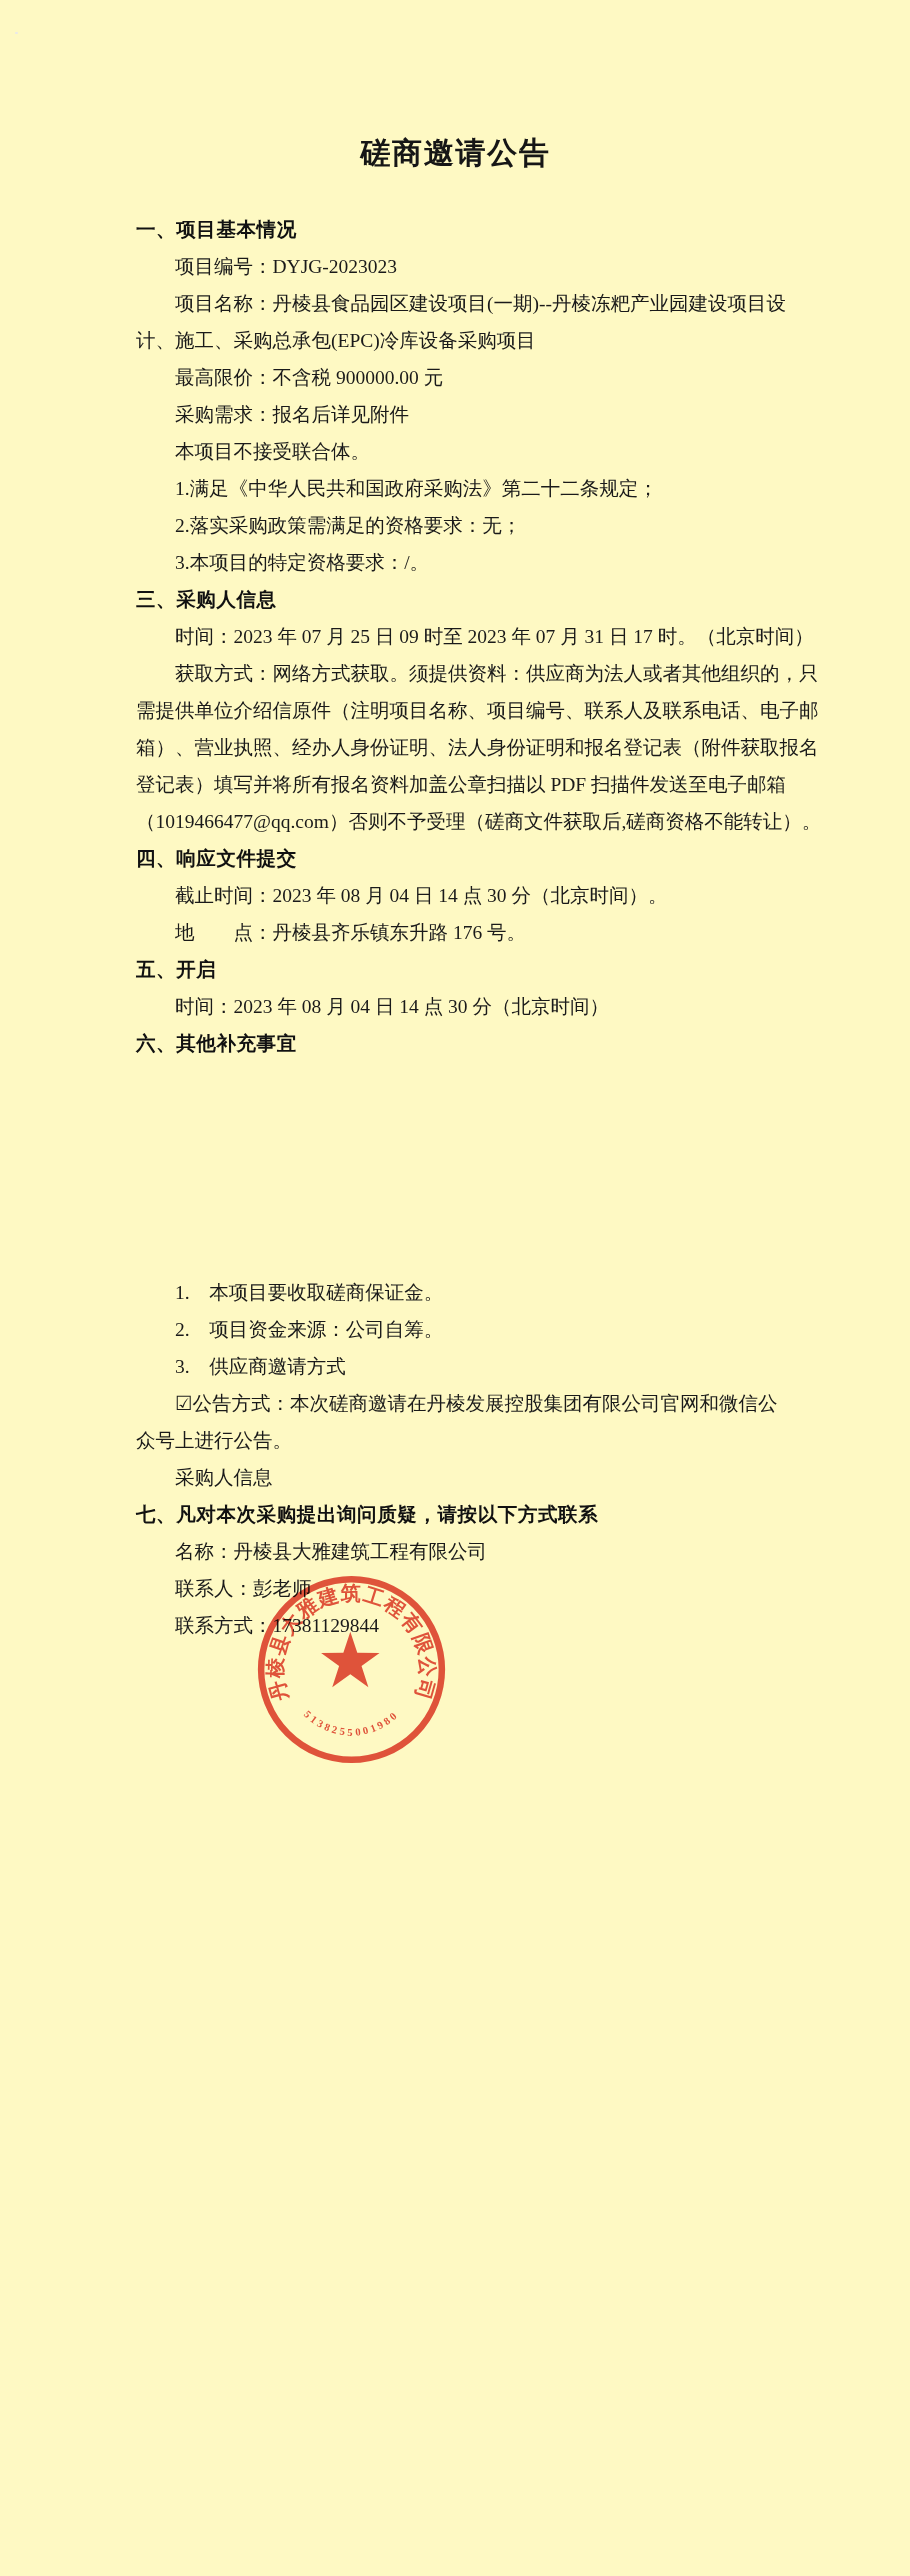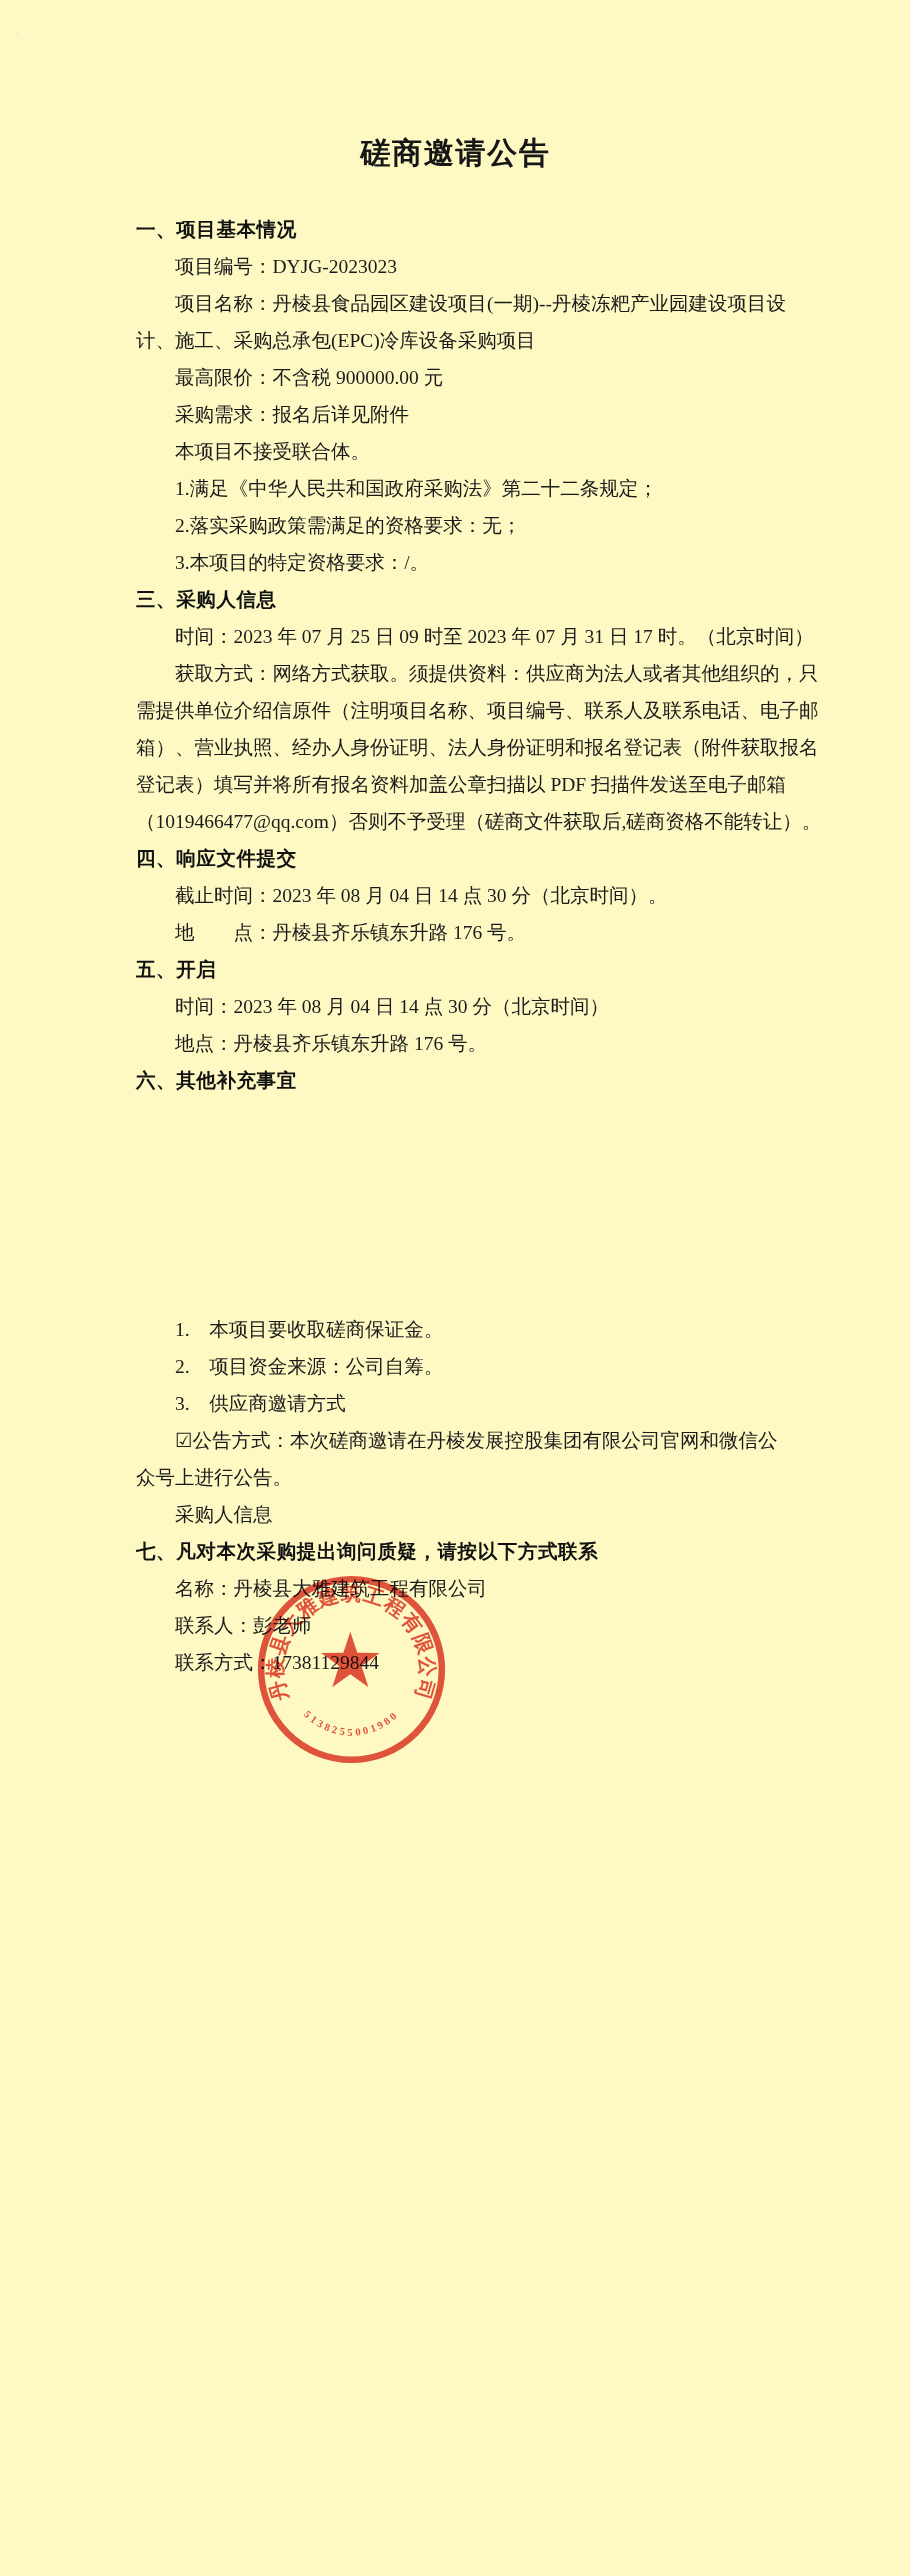--- a/index.html
+++ b/index.html
@@ -94,21 +94,20 @@
     <div class="line indent">获取方式：网络方式获取。须提供资料：供应商为法人或者其他组织的，只</div>
     <div class="line">需提供单位介绍信原件（注明项目名称、项目编号、联系人及联系电话、电子邮</div>
     <div class="line">箱）、营业执照、经办人身份证明、法人身份证明和报名登记表（附件获取报名</div>
     <div class="line">登记表）填写并将所有报名资料加盖公章扫描以 PDF 扫描件发送至电子邮箱</div>
     <div class="line">（1019466477@qq.com）否则不予受理（磋商文件获取后,磋商资格不能转让）。</div>
     <div class="line heading">四、响应文件提交</div>
     <div class="line indent">截止时间：2023 年 08 月 04 日 14 点 30 分（北京时间）。</div>
     <div class="line indent">地　　点：丹棱县齐乐镇东升路 176 号。</div>
     <div class="line heading">五、开启</div>
     <div class="line indent">时间：2023 年 08 月 04 日 14 点 30 分（北京时间）</div>
-    <div class="line indent">地点：丹棱县齐乐镇东升路 176 号。</div>
     <div class="line heading">六、其他补充事宜</div>
     <div class="spacer"></div>
     <div class="line indent">1.　本项目要收取磋商保证金。</div>
     <div class="line indent">2.　项目资金来源：公司自筹。</div>
     <div class="line indent">3.　供应商邀请方式</div>
     <div class="line indent">☑公告方式：本次磋商邀请在丹棱发展控股集团有限公司官网和微信公</div>
     <div class="line">众号上进行公告。</div>
     <div class="line indent">采购人信息</div>
     <div class="line heading">七、凡对本次采购提出询问质疑，请按以下方式联系</div>
     <div class="line indent">名称：丹棱县大雅建筑工程有限公司</div>

